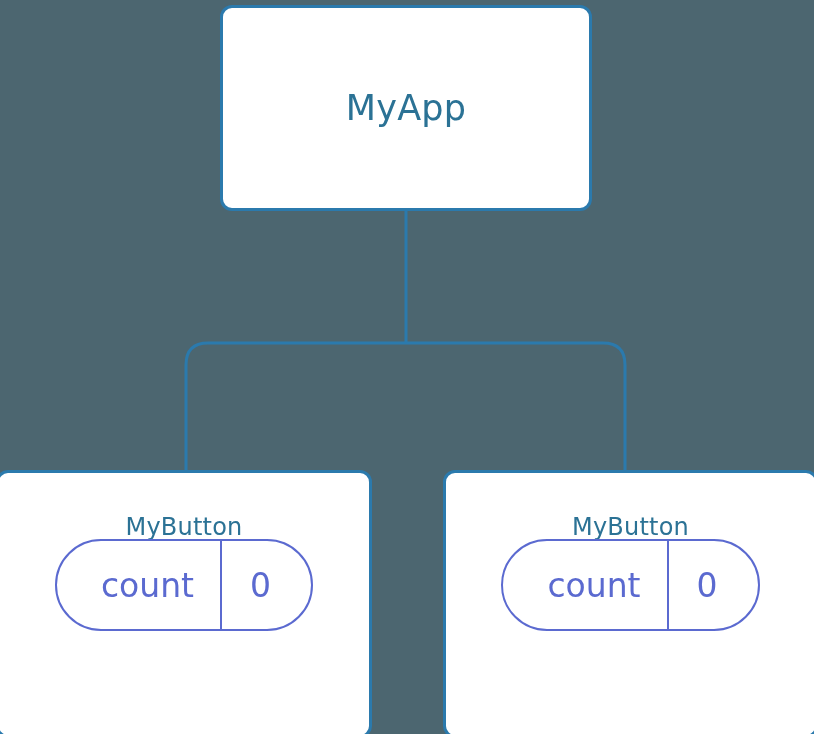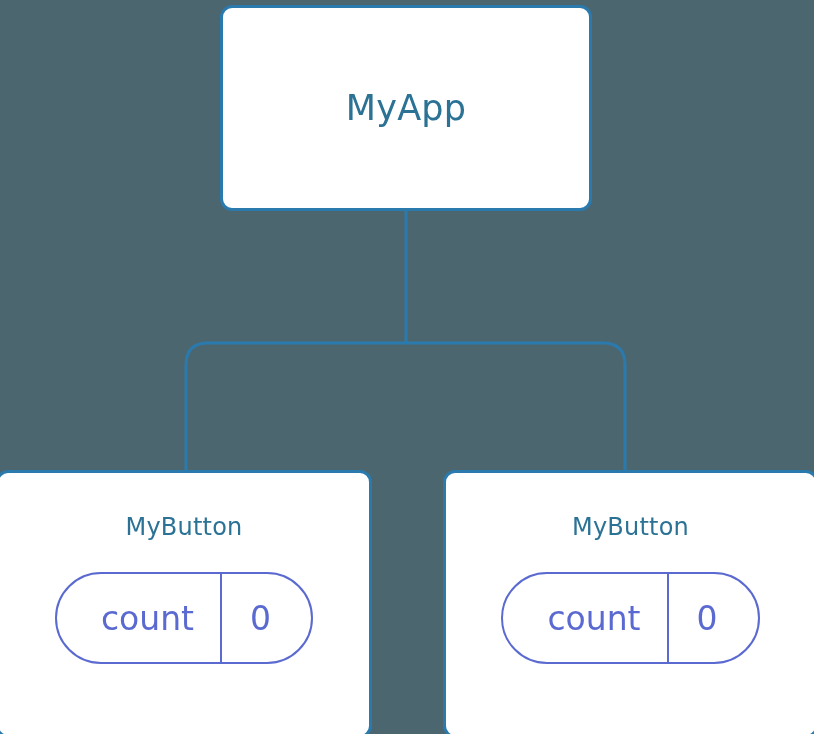--- a/index.html
+++ b/index.html
@@ -78,21 +78,20 @@
     letter-spacing: 0.2px;
     white-space: nowrap;
   }
 
   .node-root .node-title {
     font-size: 35px;
   }
 
   
   .pill {
-    margin-top: 33px;
     display: flex;
     align-items: stretch;
     box-sizing: border-box;
     height: 92px;
     border: 2px solid #5b6ad0;
     border-radius: 46px;
     background: transparent;
     overflow: hidden;
   }
 

